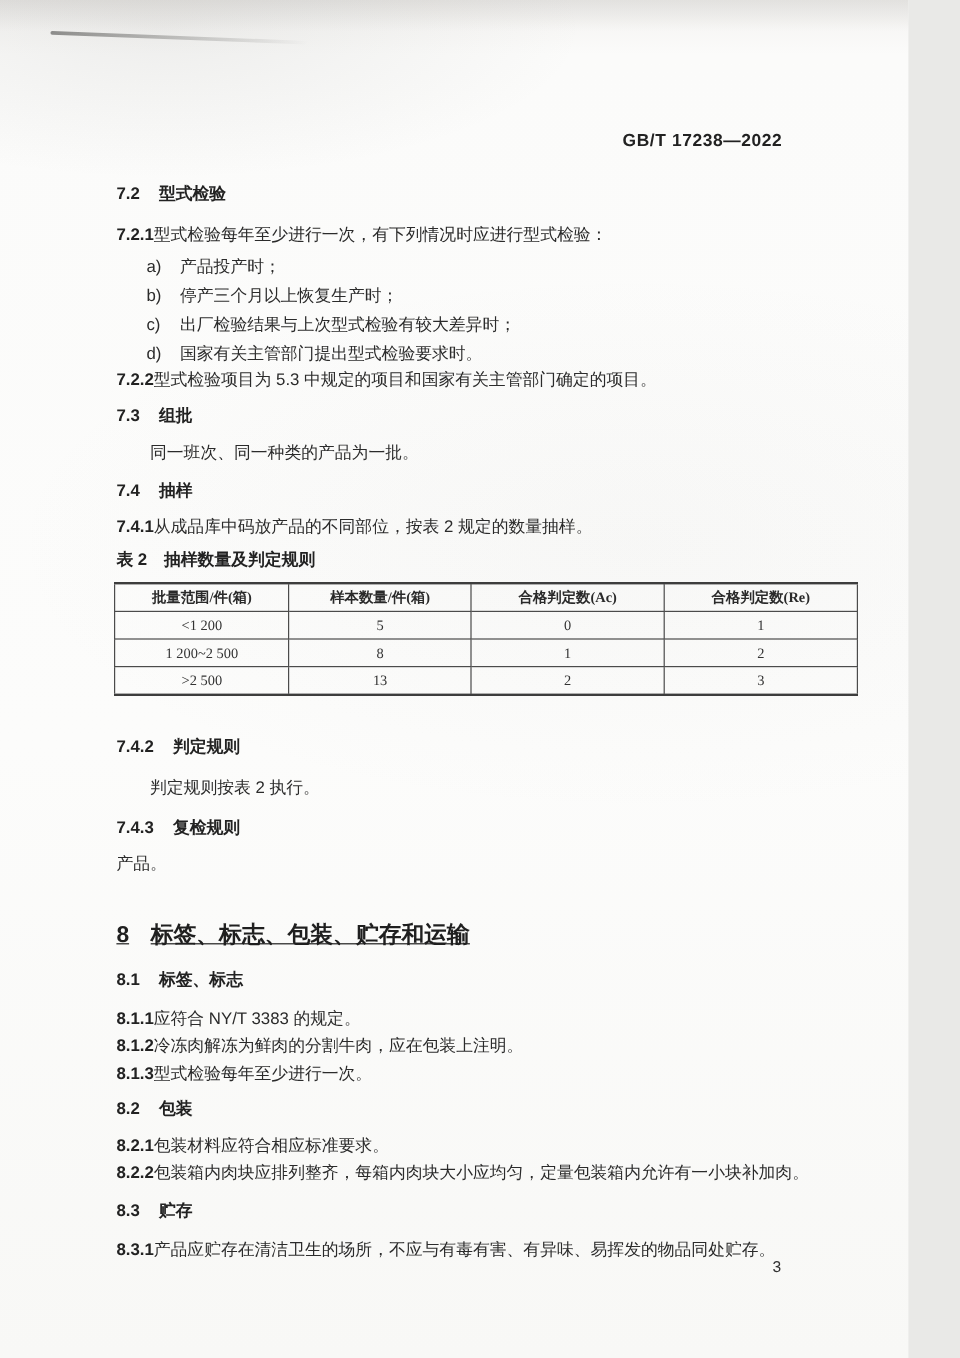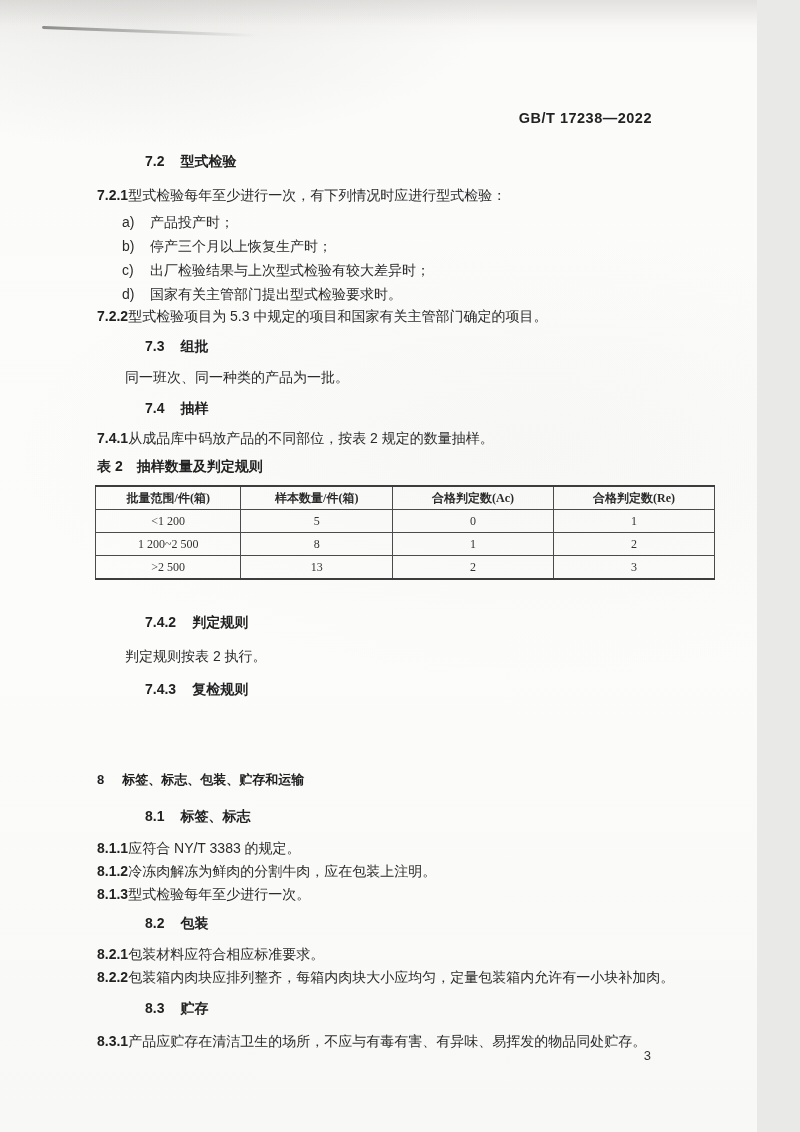--- a/index.html
+++ b/index.html
@@ -32,27 +32,27 @@
   .doc-number {
     position:absolute; top:110px; right:105px;
     font-size:14.5px; font-weight:bold; letter-spacing:0.5px; color:#222;
   }
   .content {
     position:absolute; left:97px; top:0; width:605px;
     font-size:14px; line-height:20px;
   }
   .blk { position:absolute; left:0; width:605px; }
   .h { font-weight:bold; color:#222; }
-  .h .num { margin-right:16px;margin-left:48px; }
+  .h .num { margin-right:16px; }
   .np .num { font-weight:bold; color:#222; }
   .list-item { padding-left:25px; }
   .list-item .marker { display:inline-block; width:28px; }
   .indent { text-indent:28px; }
   .cap { font-weight:bold; font-size:14px; color:#222; }
-  .chapter { font-weight:bold; font-size:13px; color:#1f1f1f; }
+  .chapter { font-weight:bold; font-size:19px; color:#1f1f1f;text-decoration:underline; }
   .chapter .num { margin-right:18px; }
 
   table.t2 {
     position:absolute; left:-2px; top:485px;
     width:620px; border-collapse:collapse;
     font-size:12px; color:#333;
     border-top:2px solid #3d3d3d; border-bottom:2px solid #3d3d3d;font-family:Liberation Serif, serif;
   }
   table.t2 th, table.t2 td {
     border:1px solid #4b4b4b;
@@ -167,20 +167,21 @@
 
     <div class="blk indent" style="top:646px">
       <span>判定规则按表 2 执行。</span>
     </div>
 
     <div class="blk h" style="top:679px">
       <span class="num">7.4.3</span><span>复检规则</span>
     </div>
 
     <div class="blk wrap2" style="top:709px">
+      <div class="l2">产品。</div>
     </div>
 
     <div class="blk chapter" style="top:770px">
       <span class="num">8</span><span>标签、标志、包装、贮存和运输</span>
     </div>
 
     <div class="blk h" style="top:806px">
       <span class="num">8.1</span><span>标签、标志</span>
     </div>
 

